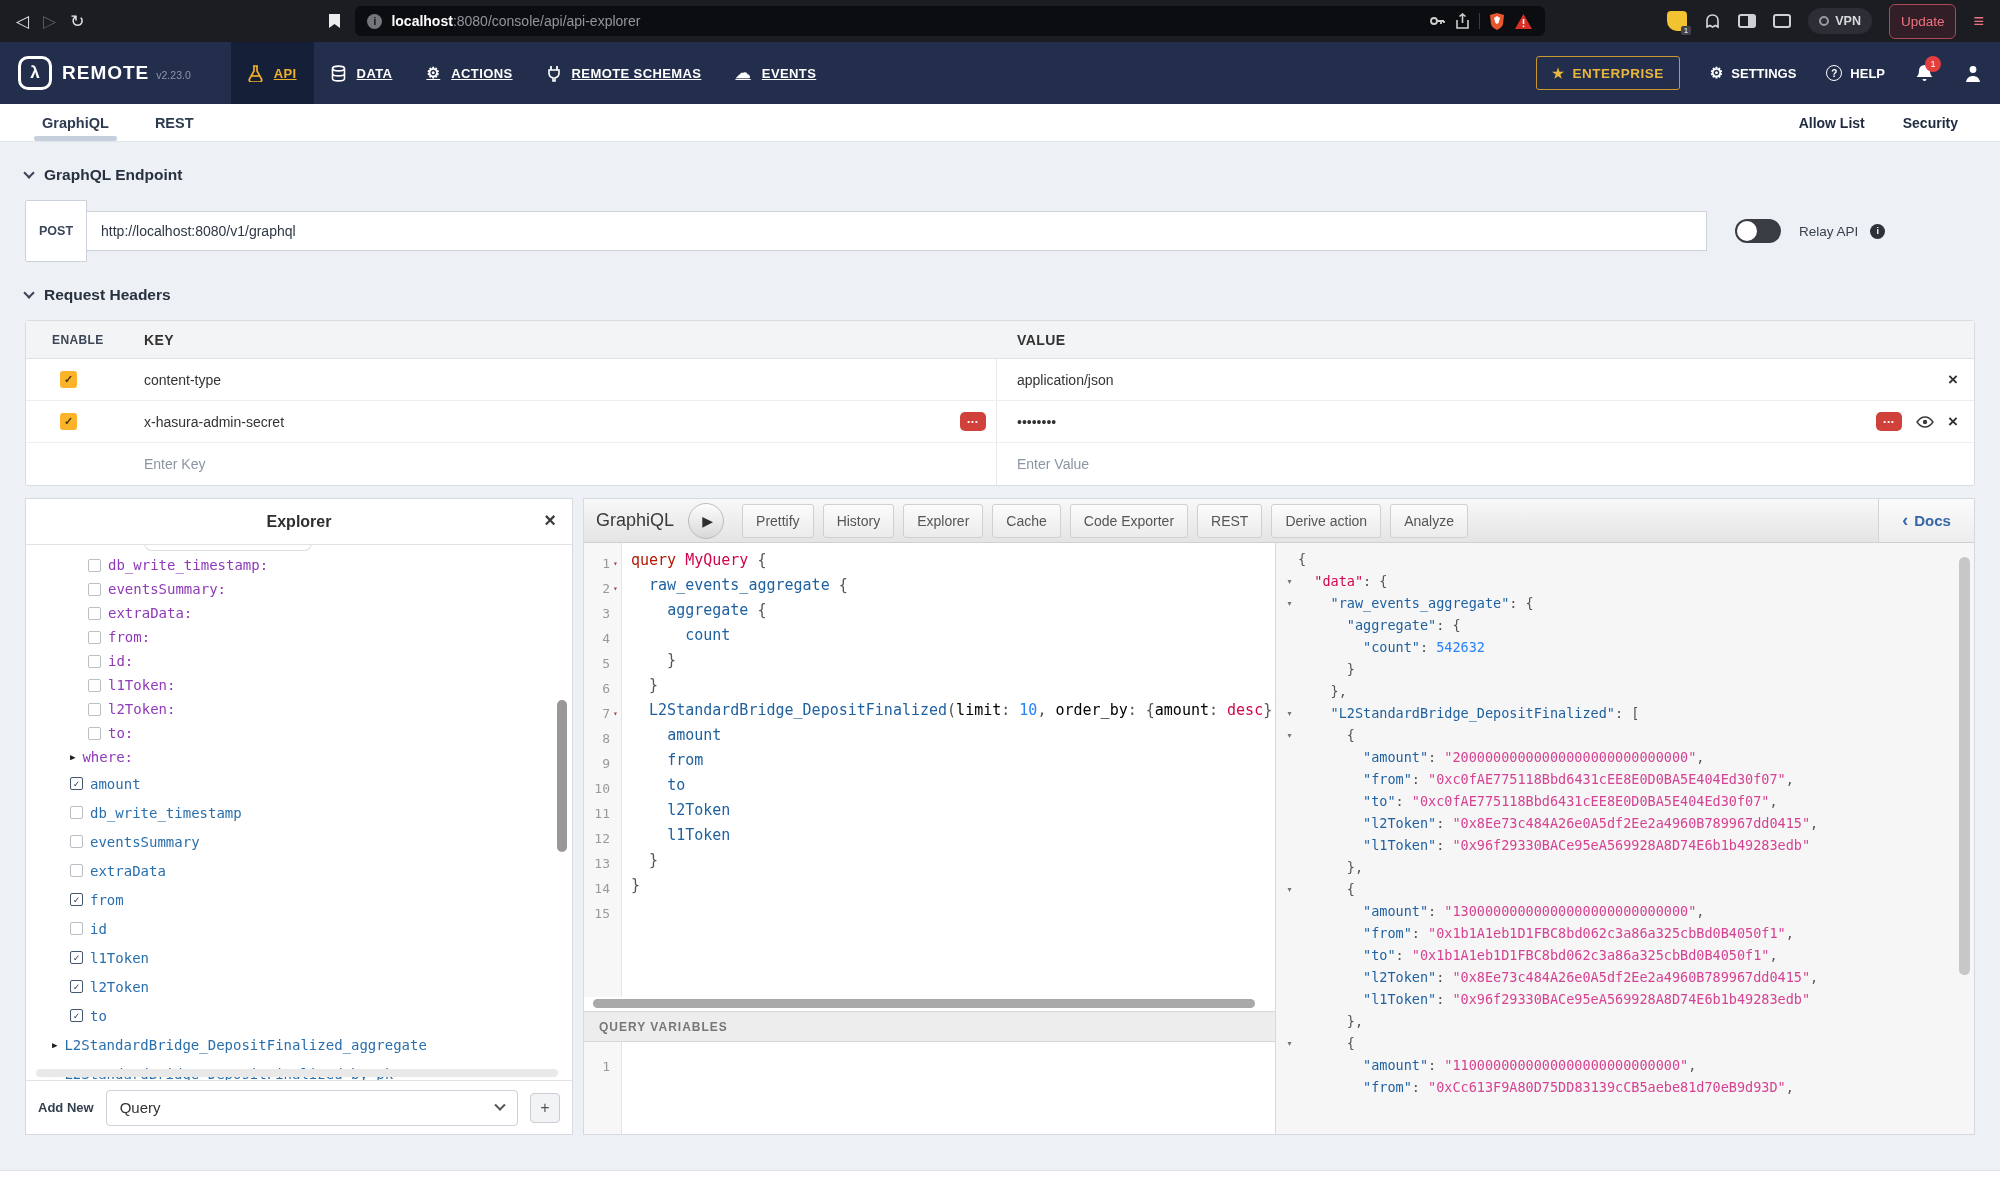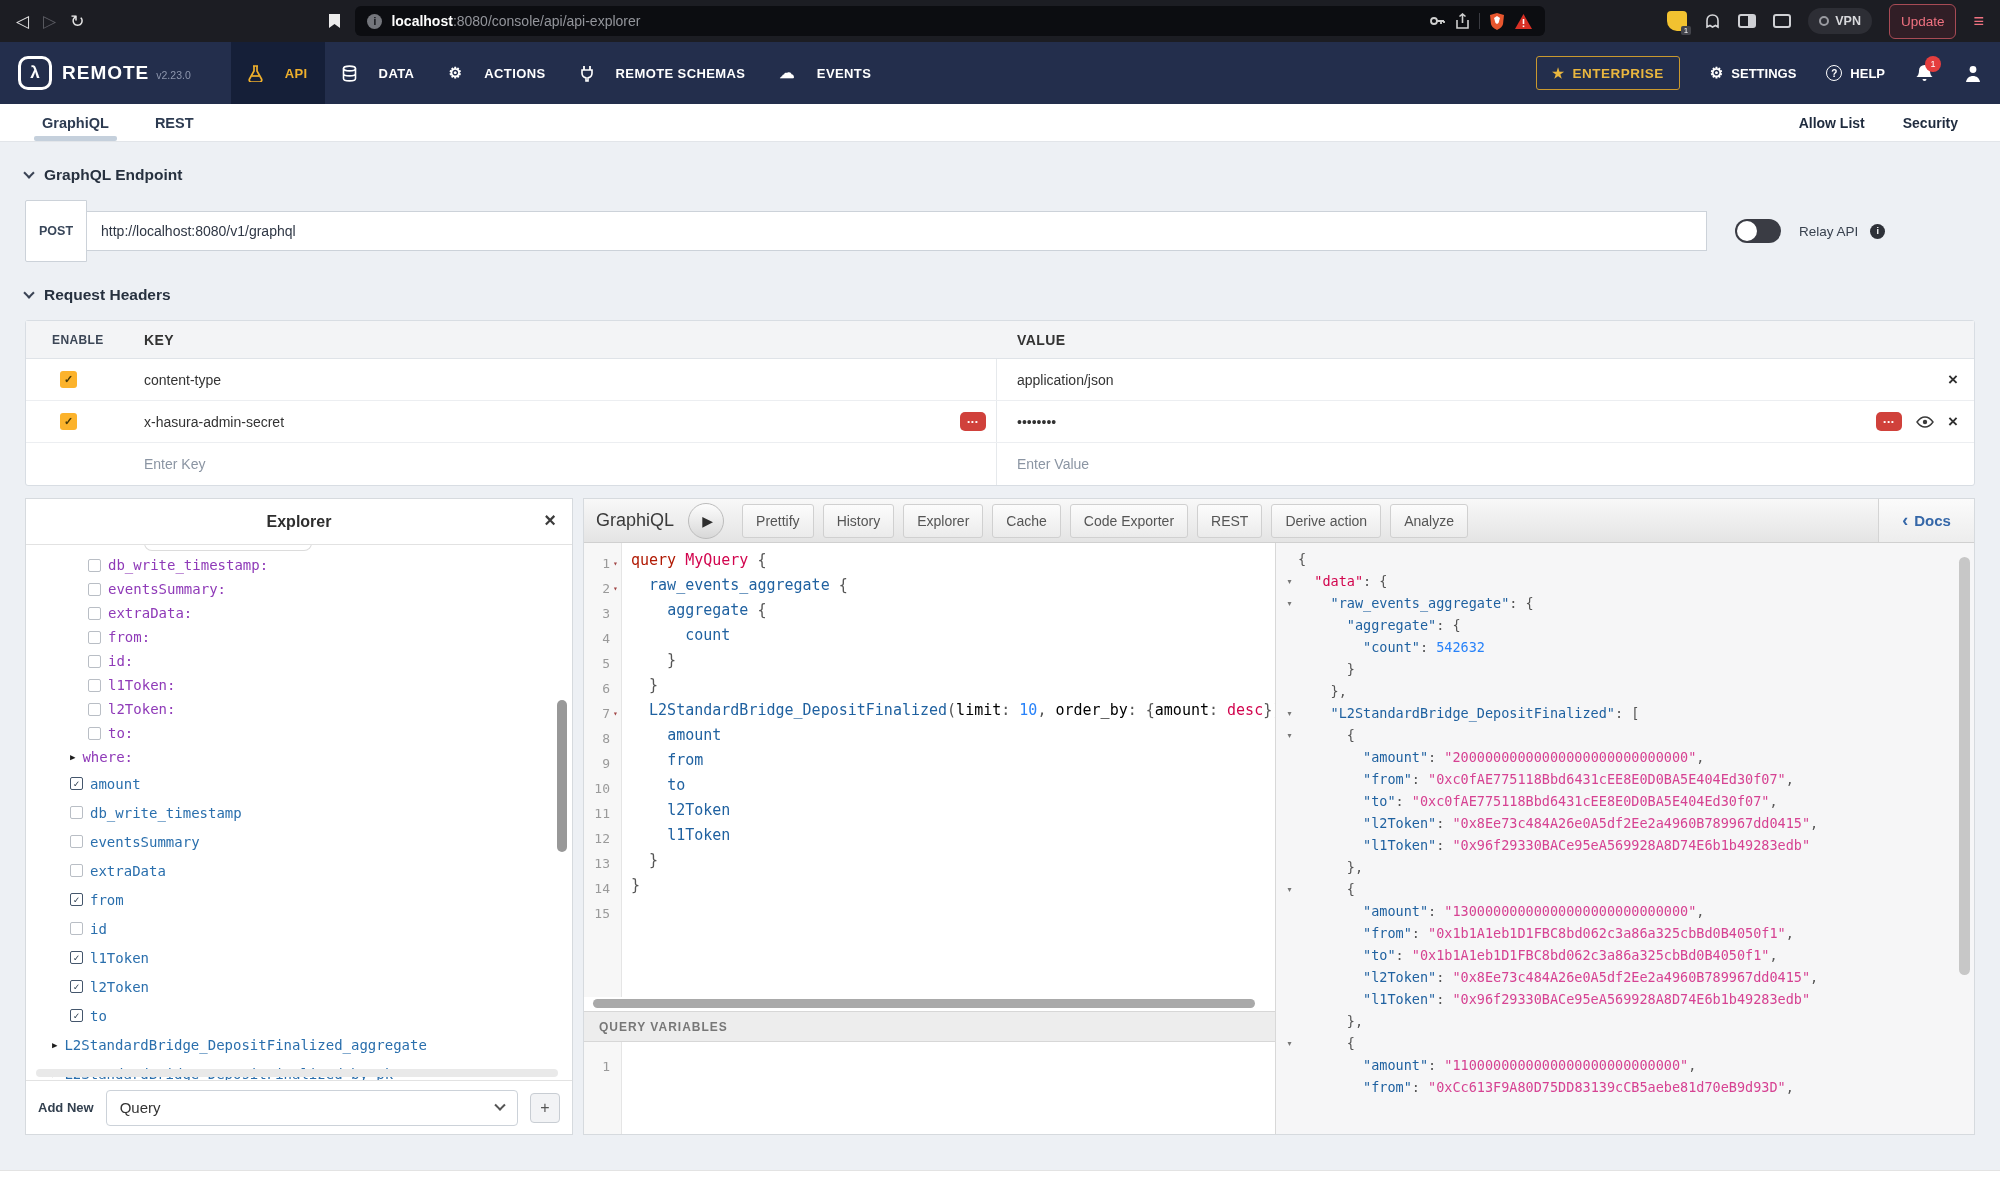--- a/index.html
+++ b/index.html
@@ -27,21 +27,21 @@
   .vpn .dot { width:10px; height:10px; border:2px solid #9a9ba1; border-radius:50%; }
   .updatebtn { height:35px; border:1.5px solid #a84b55; border-radius:6px; color:#f07280; background:rgba(150,40,55,.18); font-size:13.5px; padding:0 11px; display:flex; align-items:center; }
   .burger { color:#f07280; font-size:18px; font-weight:bold; }
 
   
   .hnav { height:62px; background:#232e4c; display:flex; align-items:center; padding:0 18px; flex:0 0 auto; }
   .hlogo { width:34px; height:34px; border:3px solid #fff; border-radius:10px; display:flex; align-items:center; justify-content:center; color:#fff; font-weight:bold; font-size:17px; margin-right:10px; }
   .hbrand { color:#fff; font-weight:bold; font-size:19px; letter-spacing:1px; }
   .hver { color:#8d96ad; font-size:10.5px; margin-left:7px; margin-top:4px; }
   .hmenu { display:flex; margin-left:40px; align-self:stretch; }
-  .nitem { display:flex; align-items:center; gap:22px; padding:8px 17px; color:#fff; font-weight:bold; font-size:13px; letter-spacing:.4px; }
+  .nitem { display:flex; align-items:center; gap:11px; padding:8px 17px; color:#fff; font-weight:bold; font-size:13px; letter-spacing:.4px;text-decoration:underline; }
   .nitem.active { background:#151f38; color:#efb02c; }
   .nitem svg, .nitem .uicon { flex:0 0 auto; }
   .uicon { font-size:15px; }
   .hright { margin-left:auto; display:flex; align-items:center; gap:30px; }
   .entbtn { border:1.5px solid #c9992f; border-radius:3px; padding:8px 15px; display:flex; align-items:center; gap:8px; color:#e9b63f; font-weight:bold; font-size:13.5px; letter-spacing:.5px; }
   .hlink { display:flex; align-items:center; gap:8px; color:#fff; font-weight:bold; font-size:13px; }
   .qmark { width:16px; height:16px; border:1.5px solid #fff; border-radius:50%; font-size:10px; display:flex; align-items:center; justify-content:center; font-weight:bold; }
   .bellwrap { position:relative; }
   .bellbadge { position:absolute; top:-7px; right:-7px; min-width:16px; height:16px; background:#e53e3e; border-radius:8px; color:#fff; font-size:9px; display:flex; align-items:center; justify-content:center; padding:0 4px; }
 

